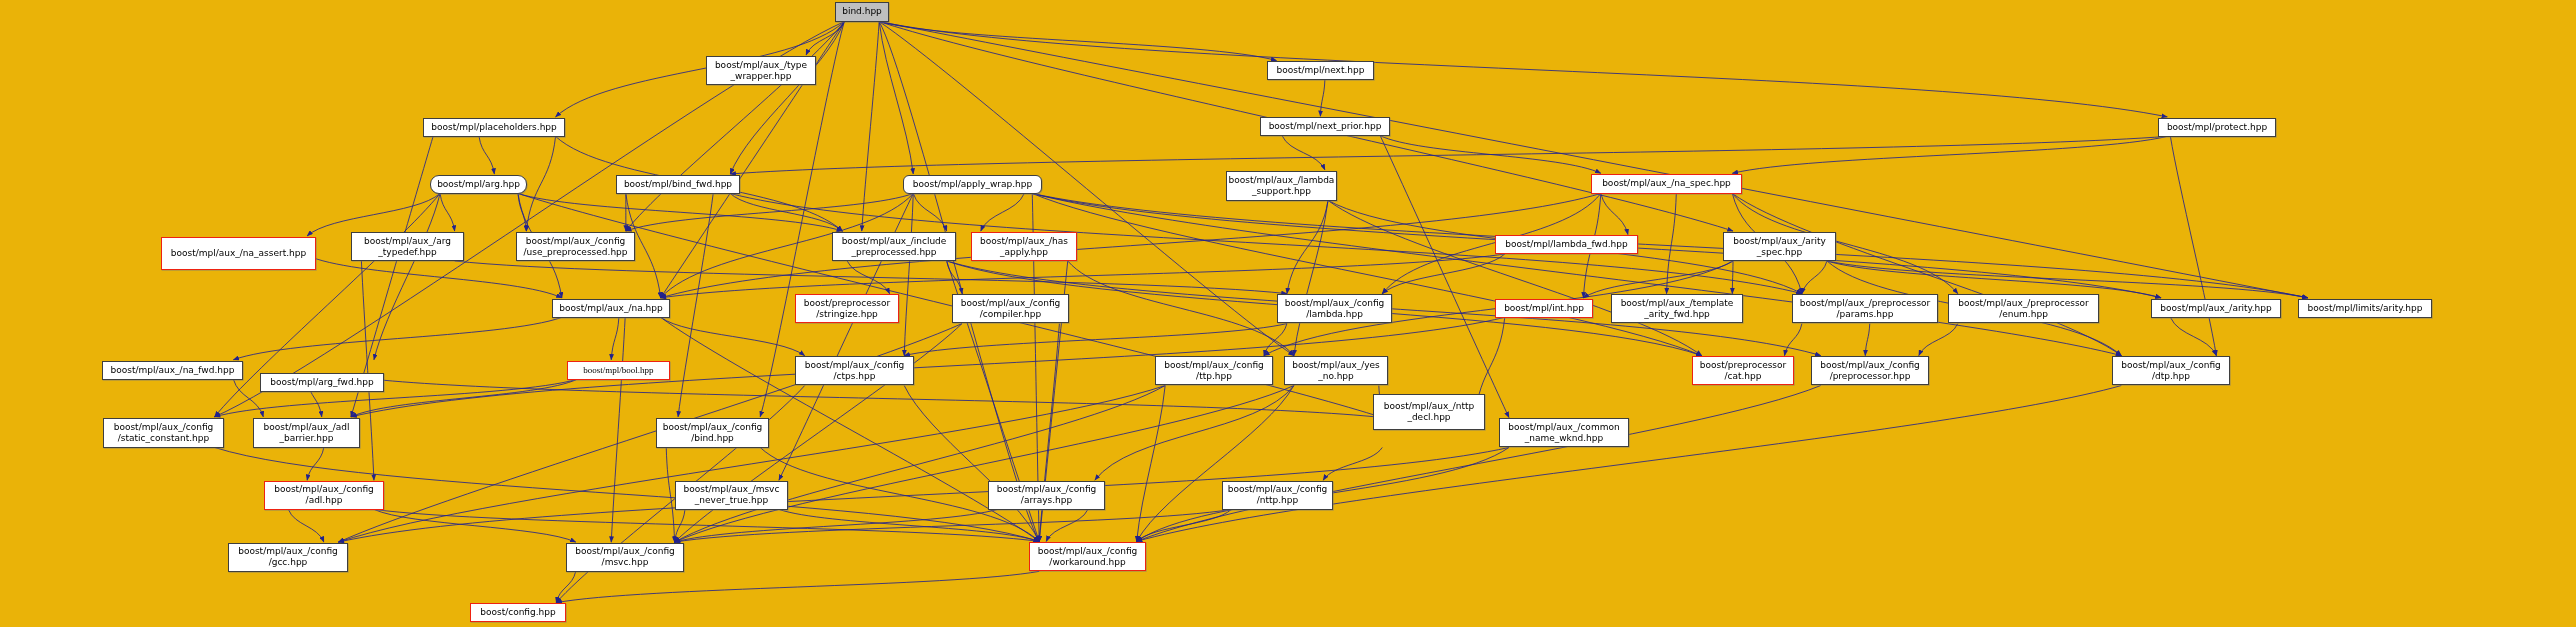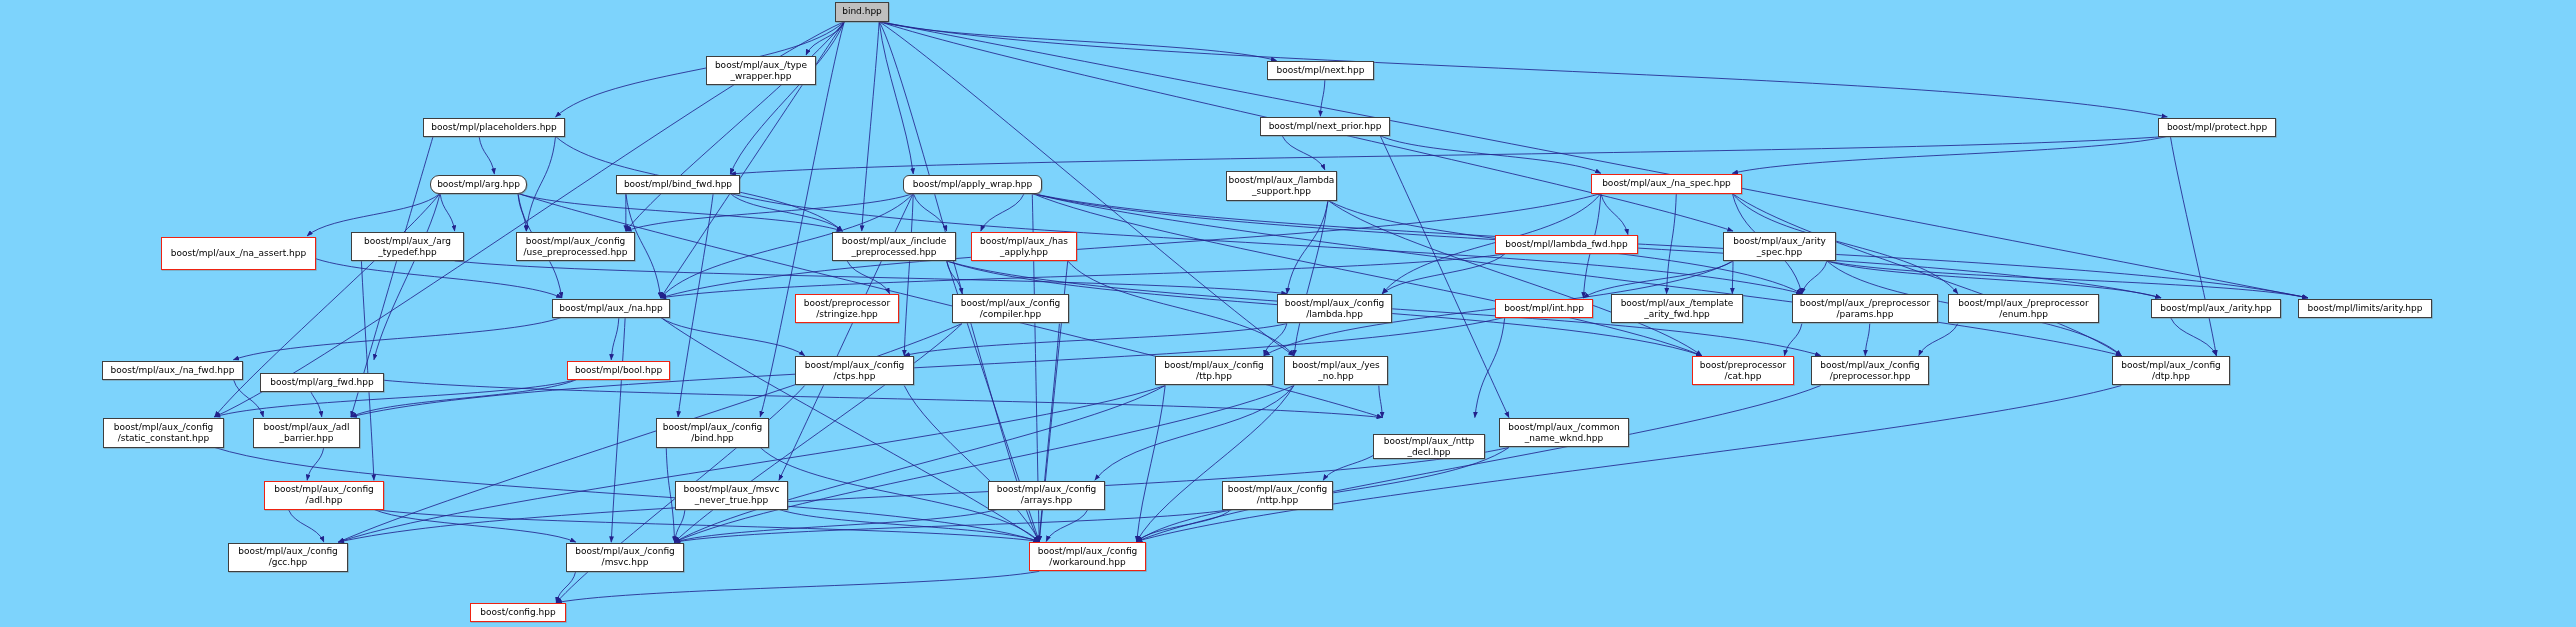--- a/index.html
+++ b/index.html
@@ -1,19 +1,19 @@
 <!DOCTYPE html>
 <html style="font-size:11px"><head>
 <meta charset="utf-8">
 <style>
   html,body{margin:0;padding:0;background:#ffffff;}
   #canvas{
     position:relative;
     width:2576px;height:627px;
-    background:#7dd3fc;
+    background:#eab308;
     font-family:"DejaVu Sans","Liberation Sans",sans-serif;
     overflow:hidden;
   }
   #edge-layer{position:absolute;left:0;top:0;width:2576px;height:627px;}
   .node{
     position:absolute;
     box-sizing:border-box;
     background:#ffffff;
     border:1px solid #3e3e3e;
     color:#000000;
@@ -270,21 +270,21 @@
       </div>
       <div class="node" style="left: 2298px; top: 299px; width: 134px; height: 19px;">
         <span>boost/mpl/limits/arity.hpp</span>
       </div>
       <div class="node" style="left: 102px; top: 361px; width: 141px; height: 19px;">
         <span>boost/mpl/aux_/na_fwd.hpp</span>
       </div>
       <div class="node" style="left: 260px; top: 361px; width: 124px; height: 19px; margin-top: 12px;">
         <span>boost/mpl/arg_fwd.hpp</span>
       </div>
-      <div class="node linked" style="left: 567px; top: 361px; width: 103px; height: 19px;">
+      <div class="node linked" style="left: 567px; top: 361px; width: 103px; height: 19px; font-family: Liberation Serif, serif;">
         <span>boost/mpl/bool.hpp</span>
       </div>
       <div class="node" style="left: 795px; top: 356px; width: 119px; height: 29px;">
         <span>boost/mpl/aux_/config</span>
         <span>/ctps.hpp</span>
       </div>
       <div class="node" style="left: 1155px; top: 356px; width: 118px; height: 29px;">
         <span>boost/mpl/aux_/config</span>
         <span>/ttp.hpp</span>
       </div>
@@ -309,21 +309,21 @@
         <span>/static_constant.hpp</span>
       </div>
       <div class="node" style="left: 253px; top: 418px; width: 107px; height: 30px;">
         <span>boost/mpl/aux_/adl</span>
         <span>_barrier.hpp</span>
       </div>
       <div class="node" style="left: 656px; top: 418px; width: 113px; height: 30px;">
         <span>boost/mpl/aux_/config</span>
         <span>/bind.hpp</span>
       </div>
-      <div class="node" style="left: 1373px; top: 434px; width: 112px; height: 25px;">
+      <div class="node" style="left: 1373px; top: 394px; width: 112px; height: 36px;">
         <span>boost/mpl/aux_/nttp</span>
         <span>_decl.hpp</span>
       </div>
       <div class="node" style="left: 1499px; top: 418px; width: 130px; height: 29px;">
         <span>boost/mpl/aux_/common</span>
         <span>_name_wknd.hpp</span>
       </div>
       <div class="node linked" style="left: 264px; top: 481px; width: 120px; height: 28.5px;">
         <span>boost/mpl/aux_/config</span>
         <span>/adl.hpp</span>

